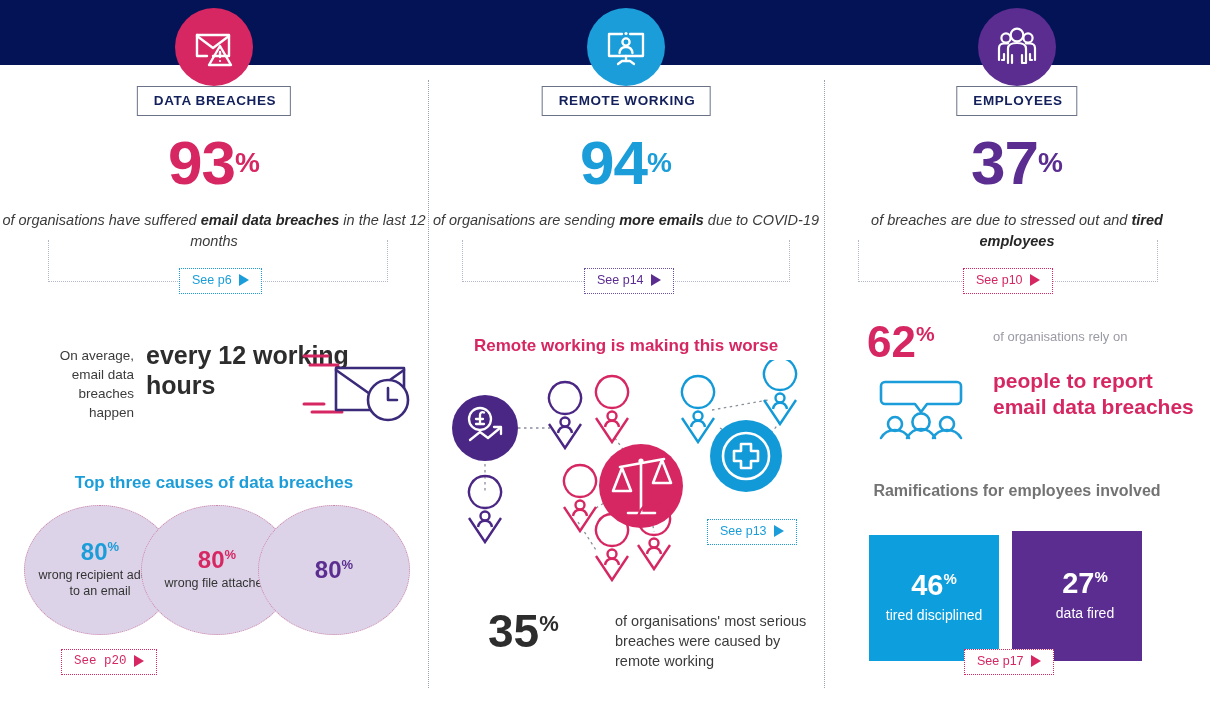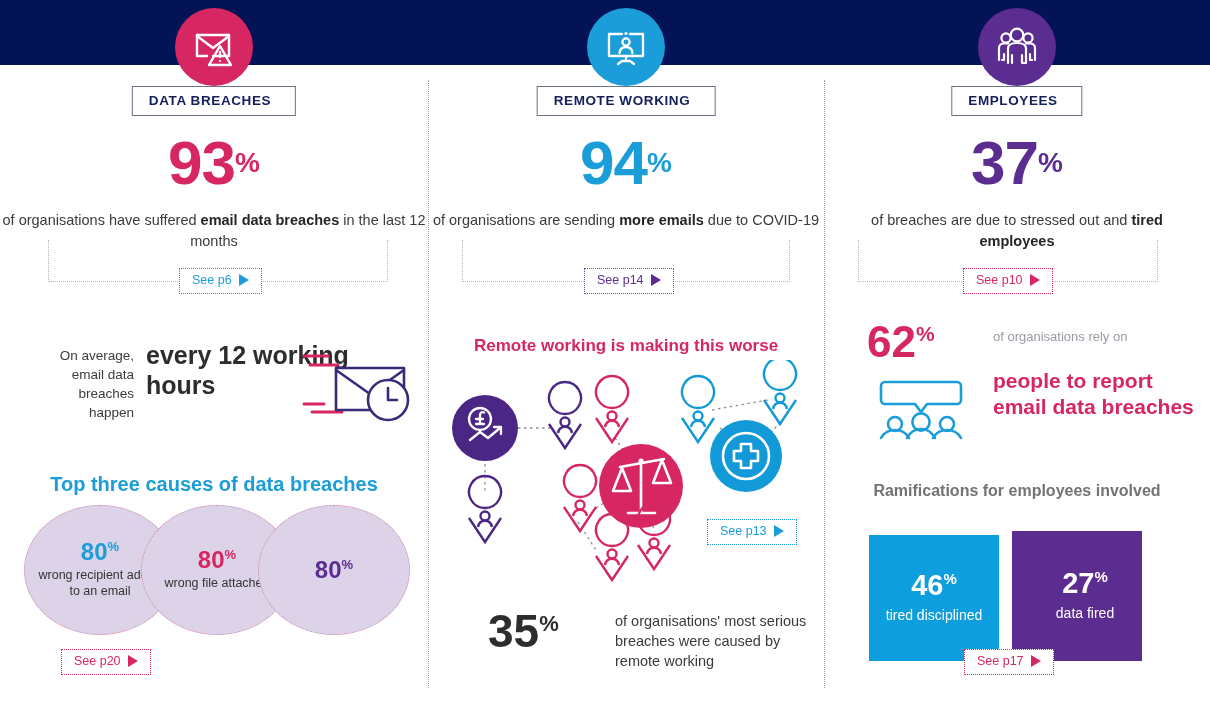--- a/index.html
+++ b/index.html
@@ -33,37 +33,37 @@
     position:absolute; top:8px; left:50%; transform:translateX(-50%);
     width:78px; height:78px; border-radius:50%;
     display:flex; align-items:center; justify-content:center;
   }
   .badge-circle svg { display:block; }
 
   .cat-label {
     position:absolute; top:86px; left:50%; transform:translateX(-50%);
     border:1.5px solid #6b7287;
     background:#fff;
-    padding:6px 24px 7px 16px;
+    padding:6px 14px 7px 16px;
     font-size:13.5px; font-weight:bold; letter-spacing:0.6px;
     color:#13205c; white-space:nowrap;
   }
 
   .bigstat {
     position:absolute; top:132px; left:0; width:100%;
     text-align:center;
     line-height:1;
   }
   .bigstat .num { font-size:62px; font-weight:bold; letter-spacing:-1px; }
   .bigstat .pct { font-size:28px; font-weight:bold; vertical-align:super; position:relative; top:-6px;}
 
   .blurb {
     position:absolute; top:210px; left:0; width:100%;
     text-align:center;
-    font-size:14.5px; color:#3b3b3b; line-height:1.45;
+    font-size:14.5px; color:#3b3b3b; line-height:1.45;font-style:italic;
   }
   .blurb b { color:#262626; }
 
   
   .bracket {
     position:absolute; height:42px;
     border-left:1px dotted #b2b8c7;
     border-right:1px dotted #b2b8c7;
     border-bottom:1px dotted #b2b8c7;
   }
@@ -100,21 +100,21 @@
     text-align:right; font-size:13.5px; color:#3b3b3b; line-height:1.42;
   }
   .avg-big {
     position:absolute; left:112px; top:0;
     font-size:25px; font-weight:bold; color:#2d2d2d; line-height:1.2;
   }
   .avg-icon { position:absolute; left:268px; top:2px; }
 
   .top3-title {
     position:absolute; left:0; top:473px; width:428px; text-align:center;
-    font-size:20px; font-weight:bold; color:#1b9dd9;
+    font-size:17px; font-weight:bold; color:#1b9dd9;
   }
 
   .blob-row { position:absolute; left:24px; top:505px; width:390px; height:130px; }
   .blob {
     position:absolute; top:0; width:152px; height:130px;
     background:#dcd3e8; border-radius:50%;
     border:1px dotted #d080a8;
     display:flex; flex-direction:column; align-items:center; justify-content:center;
     text-align:center;
   }
@@ -249,21 +249,21 @@
         </div>
         <div class="bt">wrong file attached</div>
       </div>
       <div class="blob" style="left:234px;">
         <div class="bn" style="color:#5b2d90">
           <span>80</span><sup>%</sup>
         </div>
       </div>
     </div>
 
-    <div class="seebox bd-pink c-pink" style="left:61px; top:649px;">
+    <div class="seebox bd-pink c-pink" style="left:61px; top:649px;font-family:Liberation Mono, monospace;">
       <span>See p20</span>
       <span class="tri"></span>
     </div>
   </div>
 
   <div class="col c2">
 
     <div class="badge-circle" style="background:#1b9dd9">
       <svg width="50" height="50" viewBox="0 0 50 50" fill="none" stroke="#fff" stroke-width="2.3" stroke-linecap="round" stroke-linejoin="round">
         <path d="M8 12 H21 M29 12 H42 V34 H8 V12"></path>

